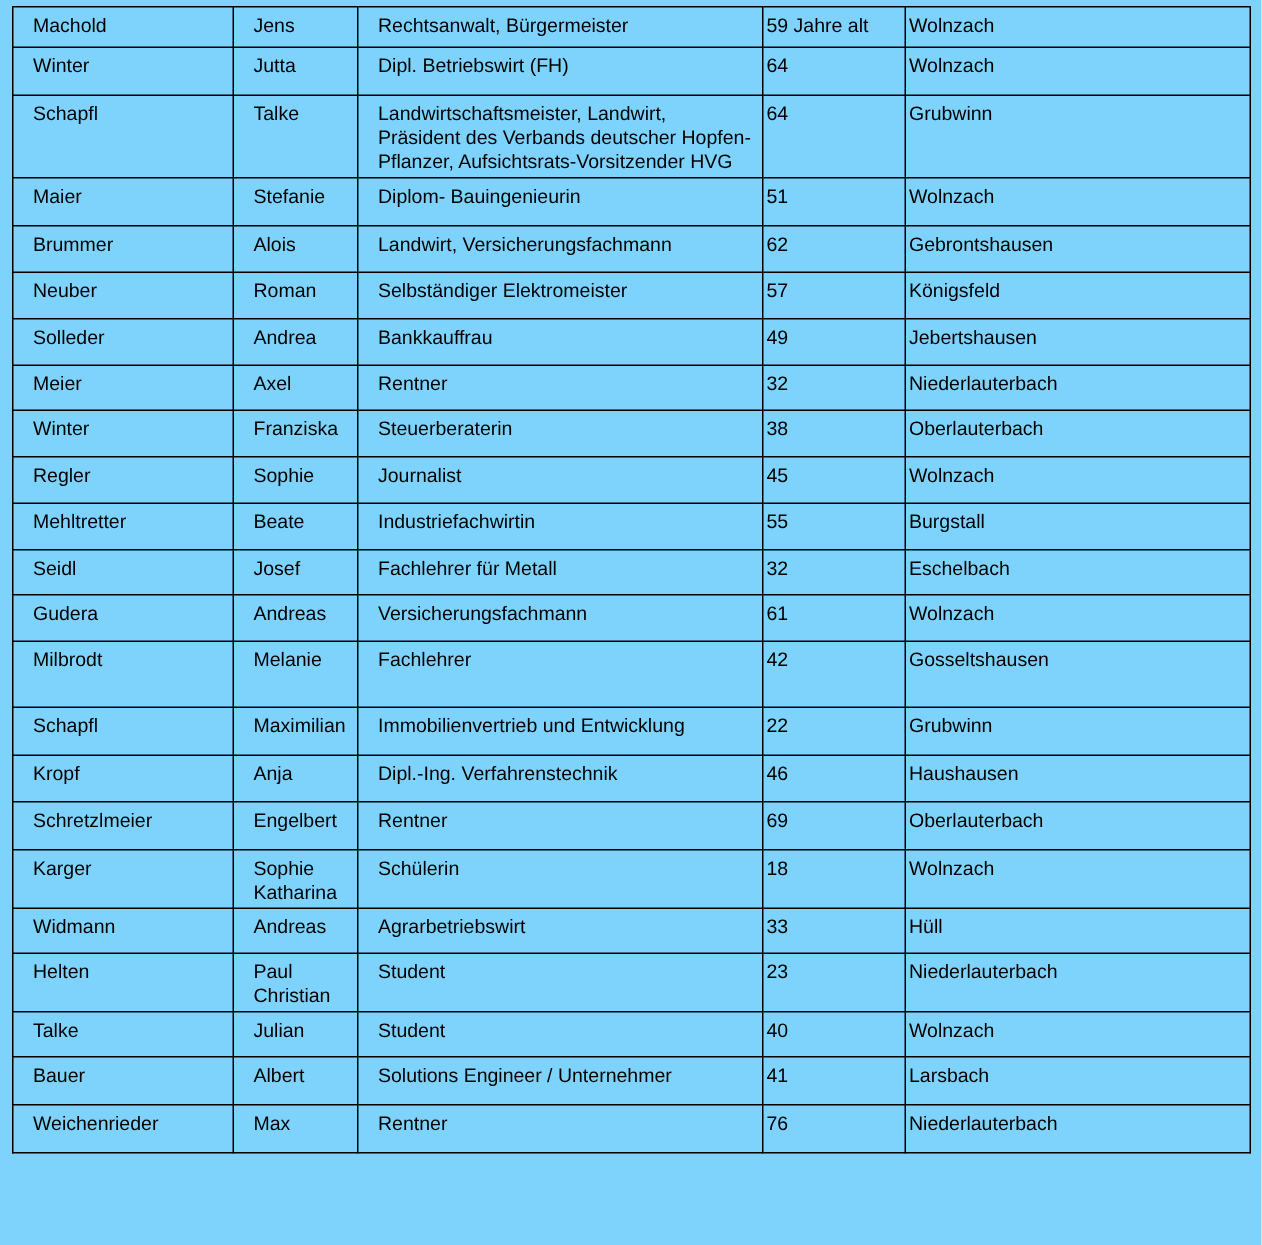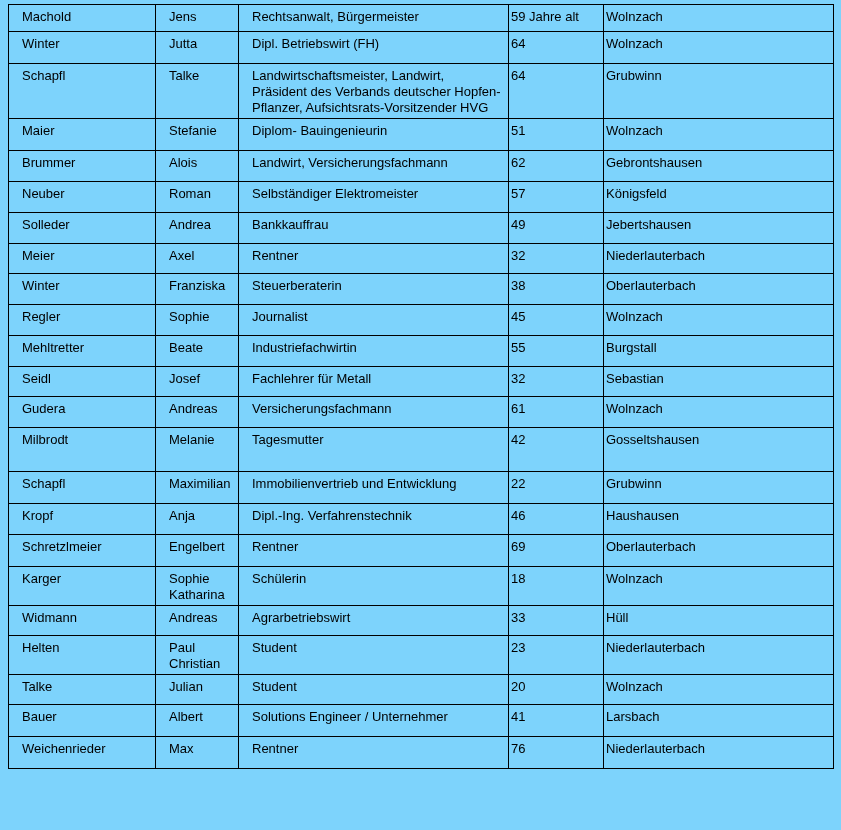--- a/index.html
+++ b/index.html
@@ -144,33 +144,33 @@
           <td class="c-left">Beate</td>
           <td class="c-left c-prof">Industriefachwirtin</td>
           <td class="c-center">55</td>
           <td class="c-center">Burgstall</td>
         </tr>
         <tr style="height: 30px;">
           <td class="c-left">Seidl</td>
           <td class="c-left">Josef</td>
           <td class="c-left c-prof">Fachlehrer für Metall</td>
           <td class="c-center">32</td>
-          <td class="c-center">Sebastian</td>
+          <td class="c-center">Eschelbach</td>
         </tr>
         <tr style="height: 31px;">
           <td class="c-left">Gudera</td>
           <td class="c-left">Andreas</td>
           <td class="c-left c-prof">Versicherungsfachmann</td>
           <td class="c-center">61</td>
           <td class="c-center">Wolnzach</td>
         </tr>
         <tr style="height: 44px;">
           <td class="c-left">Milbrodt</td>
           <td class="c-left">Melanie</td>
-          <td class="c-left c-prof">Tagesmutter</td>
+          <td class="c-left c-prof">Fachlehrer</td>
           <td class="c-center">42</td>
           <td class="c-center">Gosseltshausen</td>
         </tr>
         <tr style="height: 32px;">
           <td class="c-left">Schapfl</td>
           <td class="c-left">Maximilian</td>
           <td class="c-left c-prof">Immobilienvertrieb und Entwicklung</td>
           <td class="c-center">22</td>
           <td class="c-center">Grubwinn</td>
         </tr>
@@ -206,21 +206,21 @@
           <td class="c-left">Helten</td>
           <td class="c-left">Paul Christian</td>
           <td class="c-left c-prof">Student</td>
           <td class="c-center">23</td>
           <td class="c-center">Niederlauterbach</td>
         </tr>
         <tr style="height: 30px;">
           <td class="c-left">Talke</td>
           <td class="c-left">Julian</td>
           <td class="c-left c-prof">Student</td>
-          <td class="c-center">20</td>
+          <td class="c-center">40</td>
           <td class="c-center">Wolnzach</td>
         </tr>
         <tr style="height: 32px;">
           <td class="c-left">Bauer</td>
           <td class="c-left">Albert</td>
           <td class="c-left c-prof">Solutions Engineer / Unternehmer</td>
           <td class="c-center">41</td>
           <td class="c-center">Larsbach</td>
         </tr>
         <tr style="height: 32px;">

